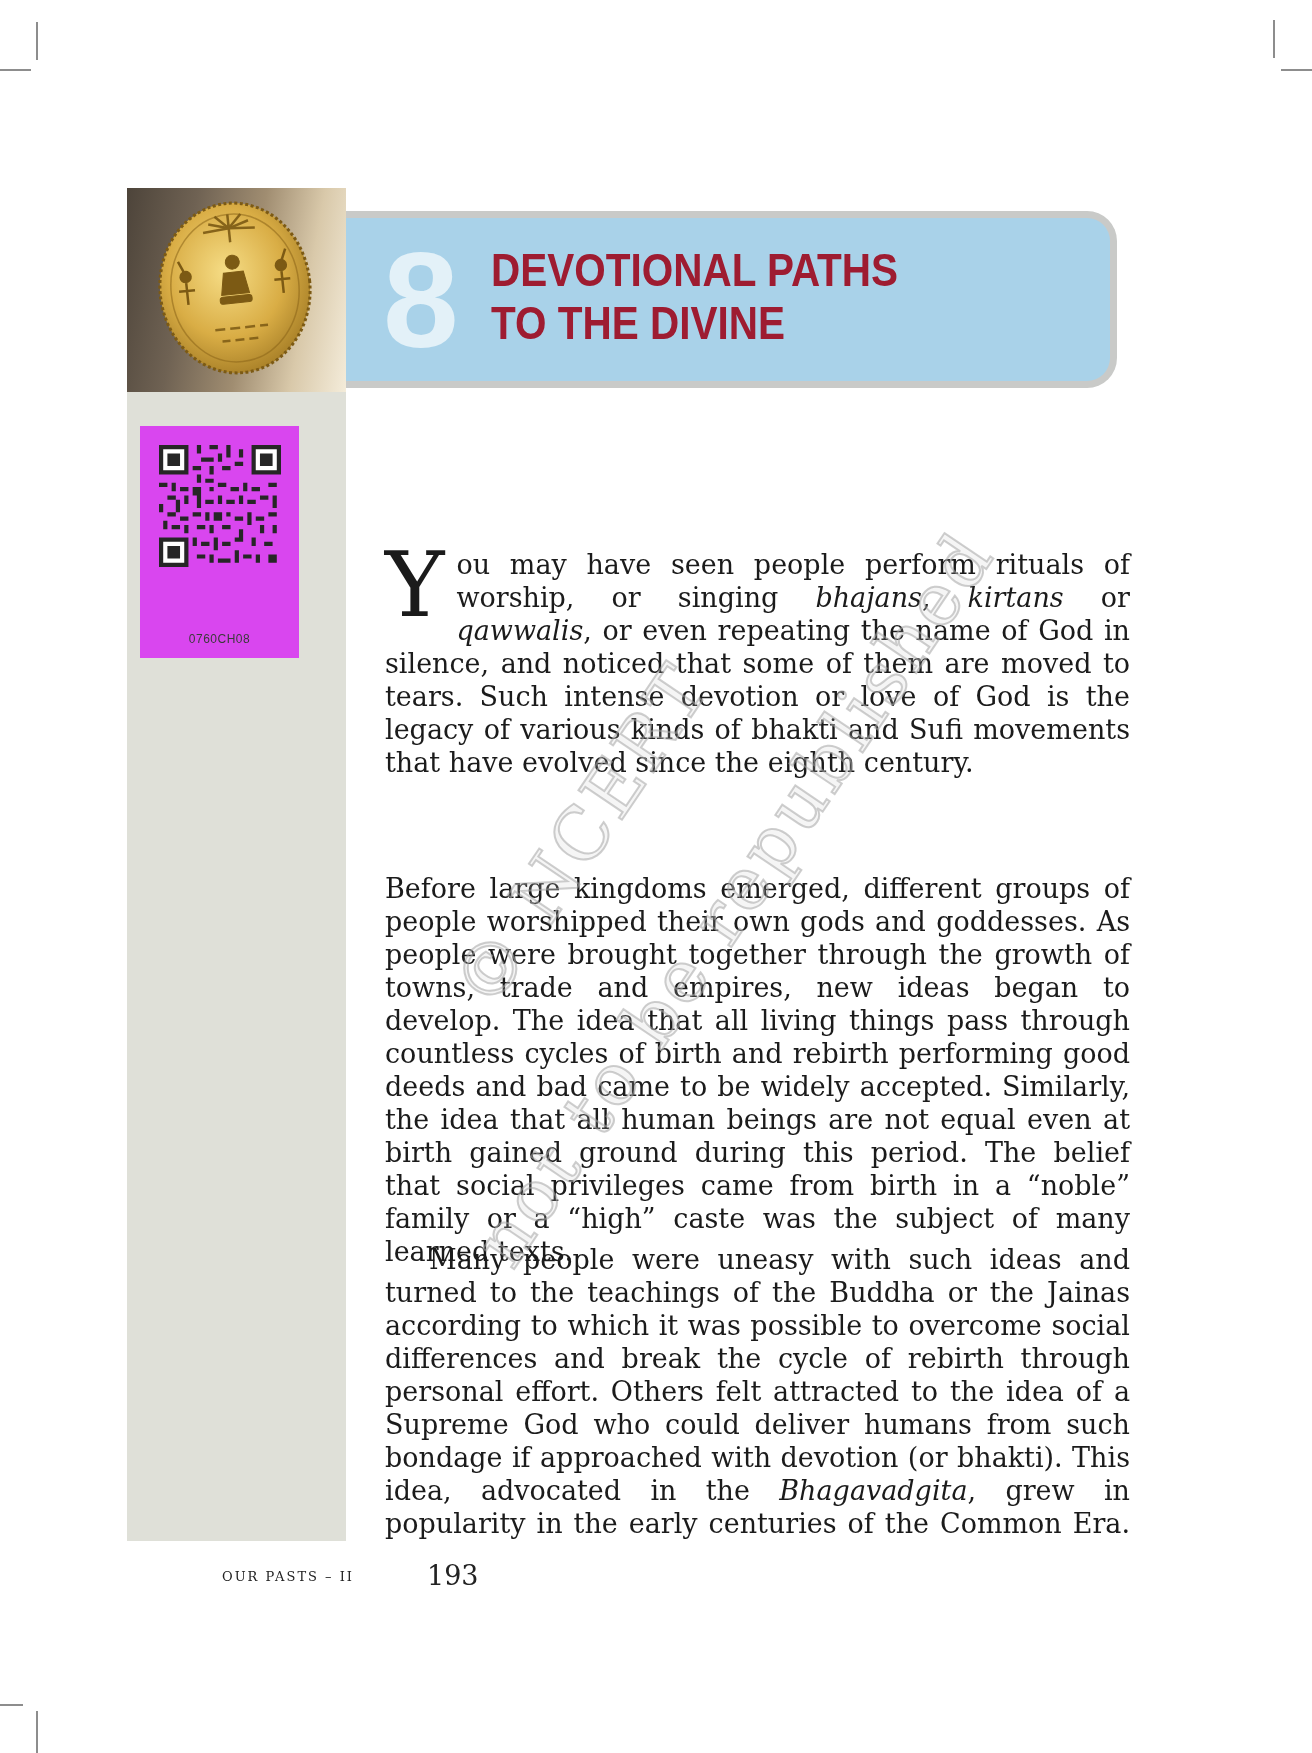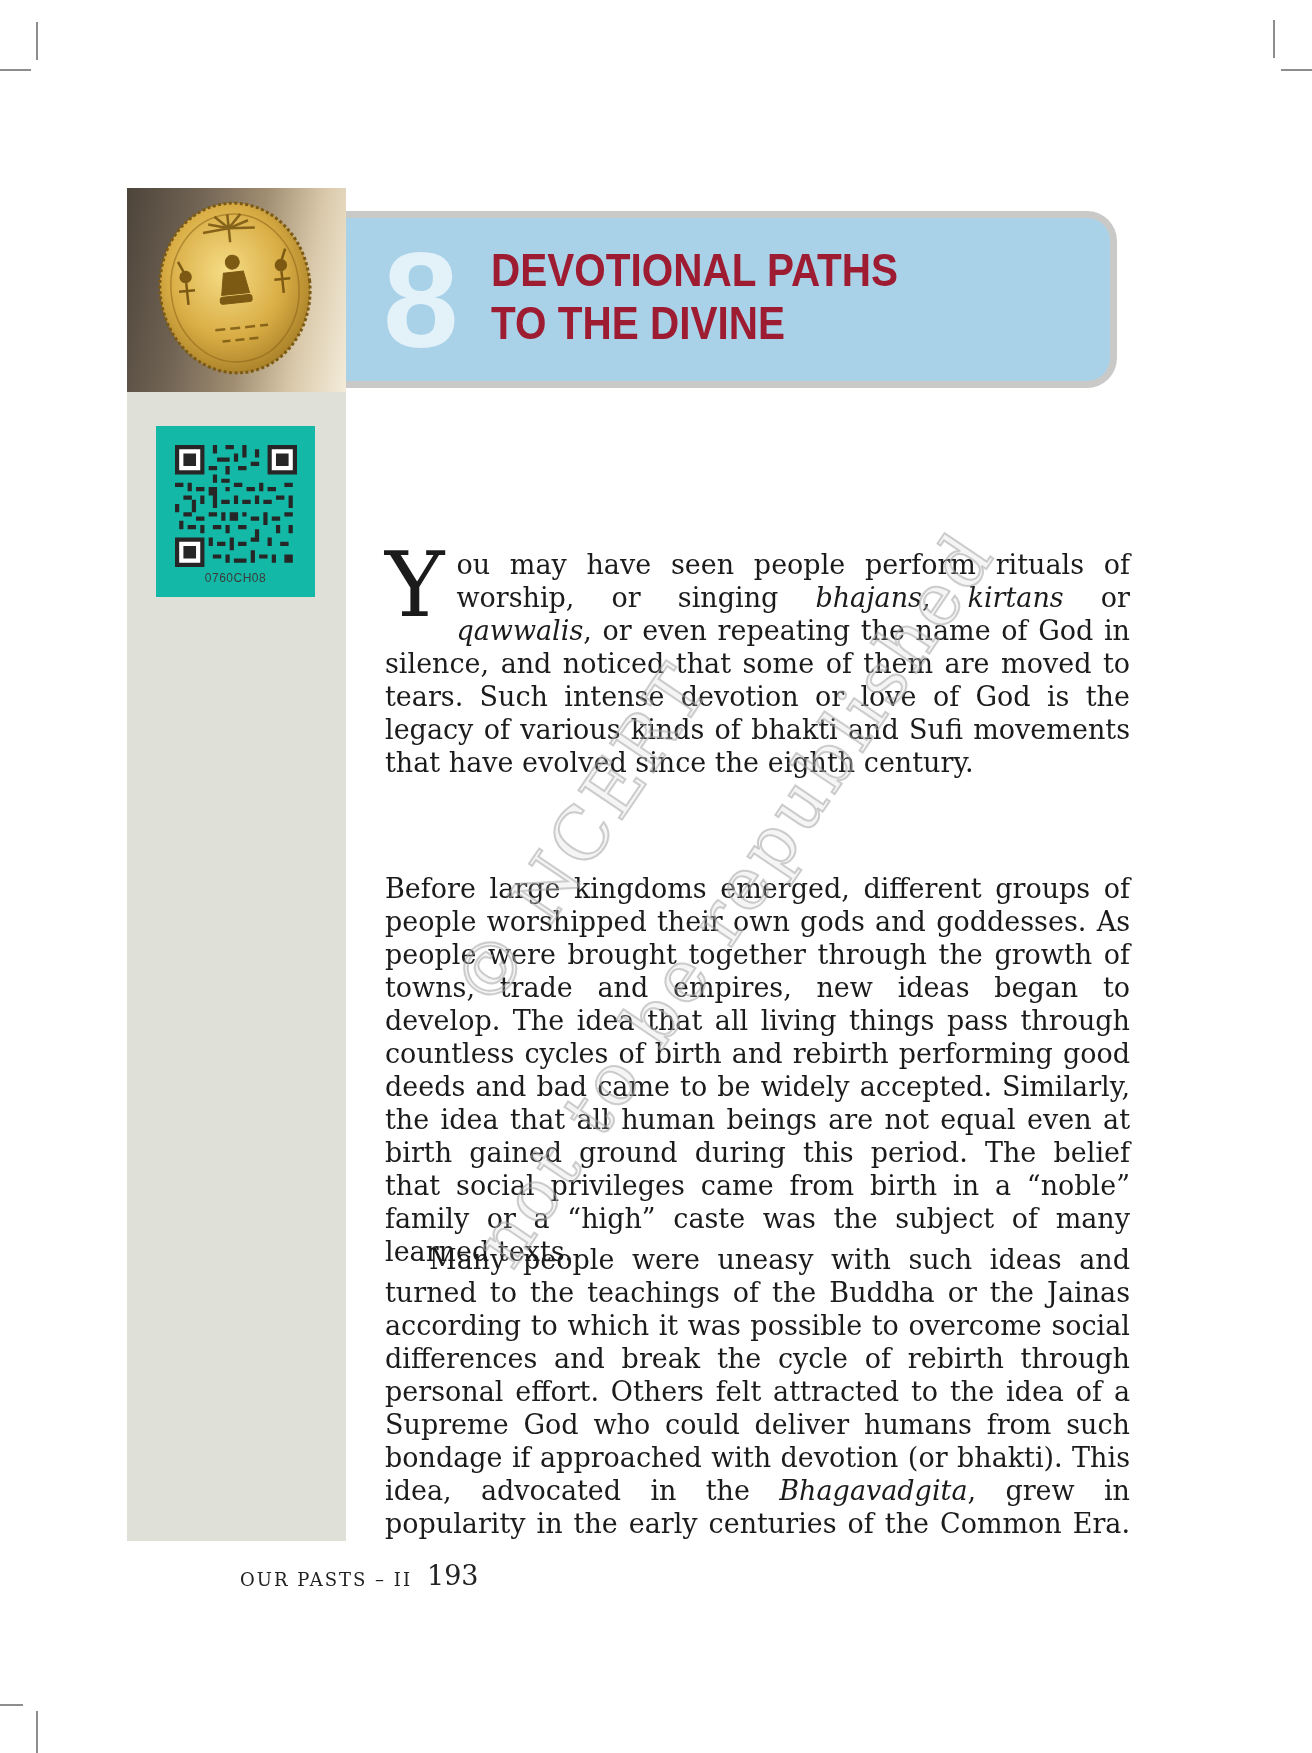--- a/index.html
+++ b/index.html
@@ -31,21 +31,21 @@
           background:var(--banner-blue);border:7px solid var(--banner-border);border-left:none;
           border-radius:0 30px 30px 0;}
   .chapter-num{position:absolute;left:37px;top:8px;font-family:"Liberation Sans",sans-serif;
                font-weight:bold;font-size:136px;line-height:148px;color:var(--chapter-number-blue);}
   .chapter-title{position:absolute;left:145px;top:26px;font-family:"Liberation Sans",sans-serif;
                  font-weight:700;font-size:46px;line-height:53px;color:var(--title-red);
                  transform:scaleX(0.88);transform-origin:left top;letter-spacing:0;white-space:nowrap;}
 
   
   .sidebar{position:absolute;left:127px;top:392px;width:219px;height:1149px;background:var(--sidebar-gray);}
-  .qr-card{position:absolute;left:156px;top:426px;width:159px;height:171px;background:#14b8a6;}
+  .qr-card{position:absolute;left:140px;top:426px;width:159px;height:232px;background:#d946ef;}
   .qr-card svg{display:block;margin:19px auto 0 auto;width:122px;height:122px;}
   .qr-caption{position:absolute;left:0;right:0;bottom:12px;text-align:center;
               font-family:"Liberation Sans",sans-serif;font-size:12px;color:#3a3a3a;letter-spacing:0.5px;}
 
   
   .col{position:absolute;left:385px;width:745px;font-size:27px;line-height:33px;text-align:justify;margin:0;}
   .intro{top:548px;}
   .dropcap{float:left;font-size:90px;line-height:66px;padding:4px 12px 0 0;font-family:"DejaVu Serif",serif;}
   .section-heading{position:absolute;left:383px;top:816px;margin:0;font-family:"Liberation Sans",sans-serif;
                    font-weight:700;font-size:41px;line-height:46px;color:var(--heading-teal);white-space:nowrap;}
@@ -54,21 +54,21 @@
   .col i{}
 
   
   .watermark{position:absolute;left:255px;top:715px;width:800px;height:340px;z-index:6;
              transform:rotate(-56deg);text-align:center;pointer-events:none;
              font-family:"DejaVu Serif",serif;font-size:72px;line-height:162px;letter-spacing:4px;
              color:rgba(200,200,200,0.18);-webkit-text-stroke:2px rgba(165,165,165,0.55);}
   .watermark span{display:block;white-space:nowrap;}
 
   
-  .footer-book{position:absolute;left:240px;top:1569px;font-size:18px;letter-spacing:2px;color:var(--footer-text);}
+  .footer-book{position:absolute;left:222px;top:1569px;font-size:13px;letter-spacing:2px;color:var(--footer-text);}
   .footer-page{position:absolute;left:427px;top:1560px;font-size:27px;color:var(--footer-text);}
   .footer-year{position:absolute;left:0;top:1690px;width:100%;text-align:center;
                font-family:"Liberation Sans",sans-serif;font-size:21px;color:#333333;}
 </style>
 </head>
 <body>
 
 <div class="page">
 
   <div class="trim tm-tl-v"></div>

